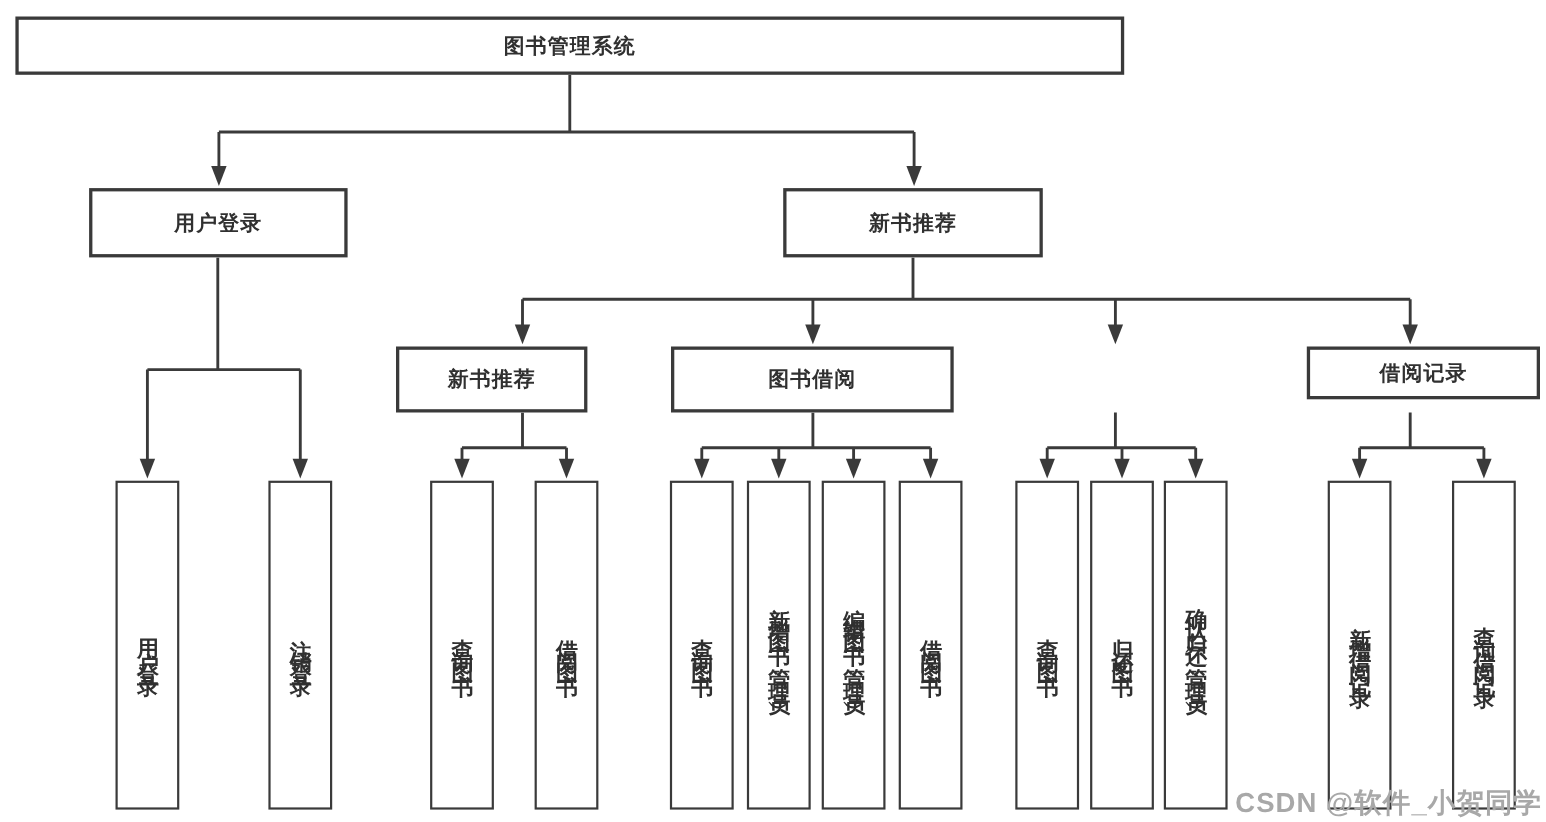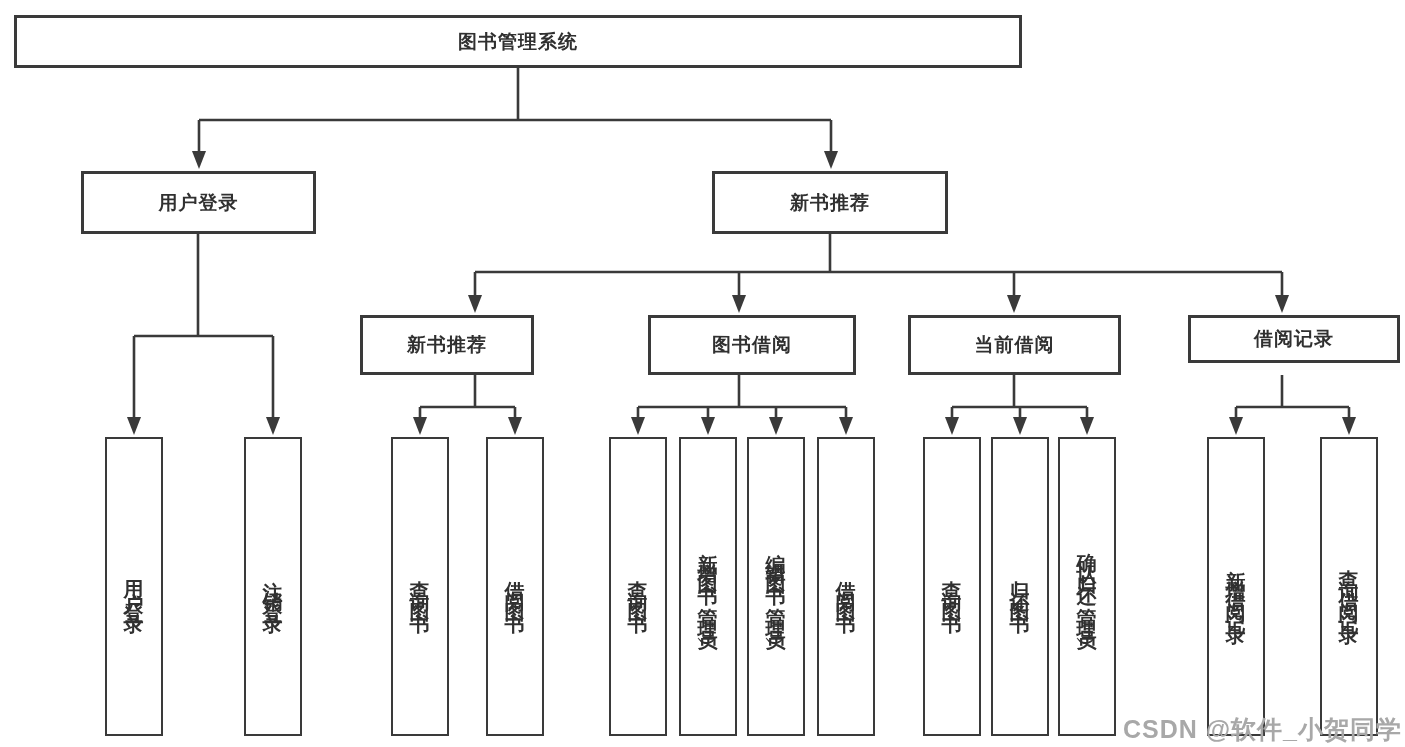--- a/index.html
+++ b/index.html
@@ -90,25 +90,22 @@
   <div class="hbox" style="left:81px;top:171px;width:235px;height:63px">
     <span>用户登录</span>
   </div>
   <div class="hbox" style="left:712px;top:171px;width:236px;height:63px">
     <span>新书推荐</span>
   </div>
 
   <div class="hbox" style="left:360px;top:315px;width:174px;height:60px">
     <span>新书推荐</span>
   </div>
-  <div class="hbox" style="left:648px;top:315px;width:208px;height:60px">
+  <div class="hbox" style="left:610px;top:315px;width:257px;height:60px">
     <span>图书借阅</span>
-  </div>
-  <div class="hbox" style="left:908px;top:315px;width:213px;height:60px">
-    <span>当前借阅</span>
   </div>
   <div class="hbox" style="left:1188px;top:315px;width:212px;height:48px">
     <span>借阅记录</span>
   </div>
 
   <div class="vbox" style="left:105px">
     <span class="vlabel">用户登录</span>
   </div>
   <div class="vbox" style="left:244px">
     <span class="vlabel">注销登录</span>

